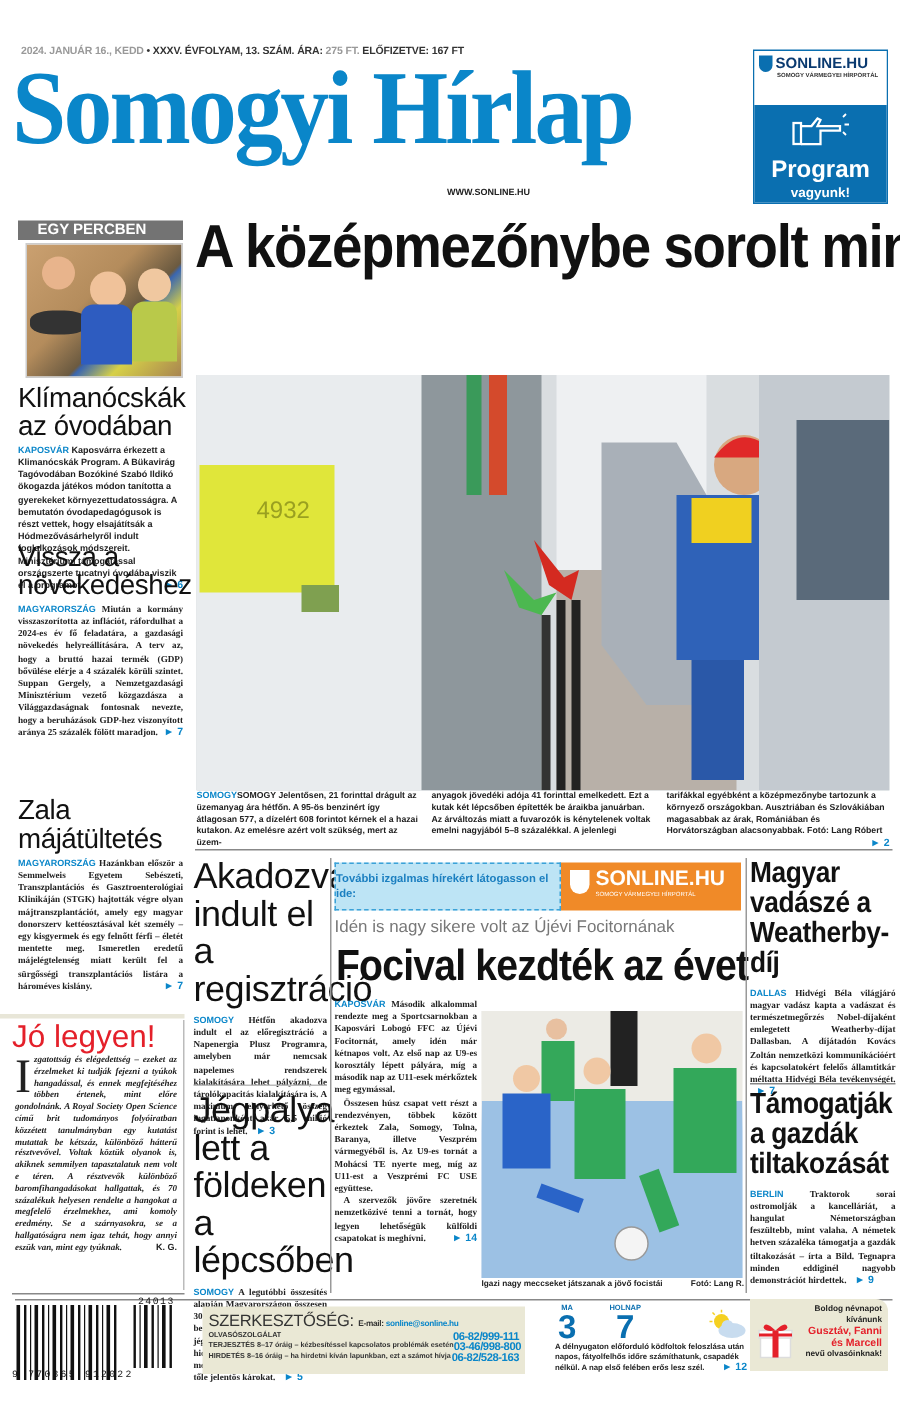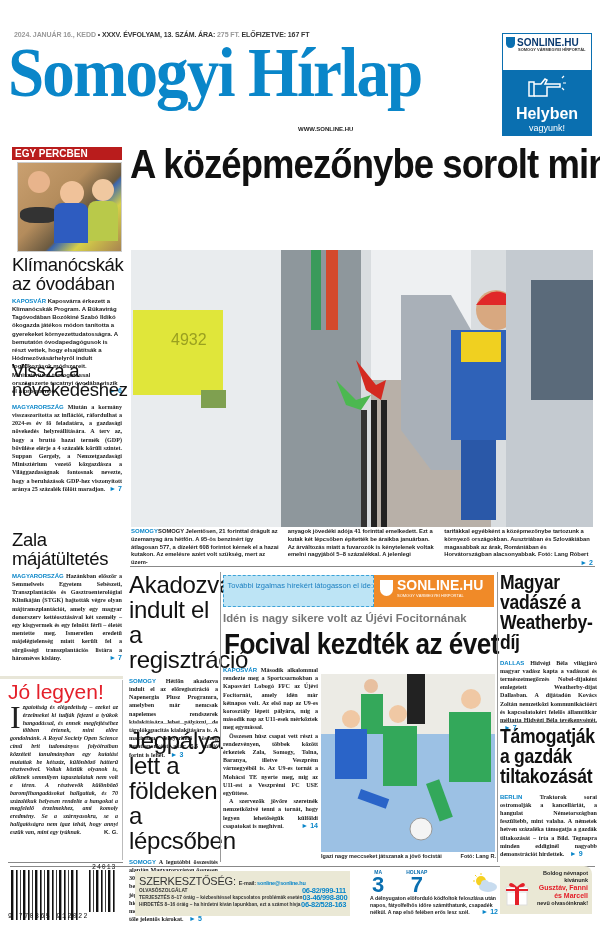--- a/index.html
+++ b/index.html
@@ -12,22 +12,22 @@
 .website{left:298px;top:126px;font-size:6px;font-weight:bold;color:#222}
 .promo-box{left:502px;top:33px;width:90px;height:103px;border:1.5px solid #0a6fb0;background:#fff}
 .promo-top{height:36px;background:#fff;padding:3px 3px 0 3px;position:relative}
 .promo-logo{display:flex;align-items:center;gap:2px}
 .shield{width:9px;height:11px;background:#0a6fb0;border-radius:0 0 5px 5px}
 .promo-logo span{font-size:10px;font-weight:bold;color:#0a3a70}
 .promo-sub{font-size:4px;color:#333;font-weight:bold;margin-left:12px;line-height:1.1}
 .promo-bottom{height:65px;background:#0a6fb0;color:#fff;text-align:center;position:relative}
 .hand{position:absolute;left:24px;top:5px;width:40px;height:24px}
 .helyben{position:absolute;left:0;right:0;top:35px;font-size:16px;font-weight:bold}
-.vagyunk{position:absolute;left:0;right:0;top:53px;font-size:9px;font-weight:normal}
-.tag-red{left:12px;top:147px;width:110px;height:13px;background:#b91c1c;color:#fff;font-size:10px;font-weight:bold;padding-left:3px;line-height:13px}
+.vagyunk{position:absolute;left:0;right:0;top:53px;font-size:9px;font-weight:bold}
+.tag-red{left:12px;top:147px;width:110px;height:13px;background:#737373;color:#fff;font-size:10px;font-weight:bold;padding-left:13px;line-height:13px}
 .kids-photo{left:17px;top:162px;width:105px;height:90px;background:linear-gradient(135deg,#caa070 0%,#b48c5c 40%,#6b5a40 60%,#3a66b0 62%,#d6d048 75%,#a88450 100%);border:1px solid #ccc;overflow:hidden}
 .kids-photo .k1{position:absolute;left:10px;top:8px;width:22px;height:22px;border-radius:50%;background:#e8b48c}
 .kids-photo .k2{position:absolute;left:42px;top:18px;width:24px;height:24px;border-radius:50%;background:#f0c29a}
 .kids-photo .k3{position:absolute;left:74px;top:16px;width:22px;height:22px;border-radius:50%;background:#f0c8a0}
 .kids-photo .b2{position:absolute;left:36px;top:40px;width:34px;height:40px;background:#2e5cc0;border-radius:8px 8px 0 0}
 .kids-photo .b3{position:absolute;left:70px;top:38px;width:30px;height:40px;background:#b9c94a;border-radius:8px 8px 0 0}
 .kids-photo .toy{position:absolute;left:2px;top:44px;width:38px;height:16px;background:#333;border-radius:40%}
 .h-left{font-size:18.5px;line-height:1.02;color:#111;letter-spacing:-0.3px}
 .body-small{font-family:"Liberation Serif",serif;font-size:6.1px;line-height:8.2px;color:#222;text-align:justify;font-weight:bold}
 .body-sans{font-family:"Liberation Sans",sans-serif;font-size:6px;line-height:8.2px;color:#222;font-weight:bold}
@@ -44,26 +44,26 @@
 .caption3 div{font-size:5.8px;line-height:7.8px;font-weight:bold;color:#222}
 
 .jo-box{left:0;top:680px;width:123px;height:180px;border-right:1px solid #bbb}
 .jo-title{font-size:21px;color:#e4202a;line-height:1;padding-left:8px;padding-top:1px}
 .jo-text{font-family:"Liberation Serif",serif;font-style:italic;font-weight:bold;font-size:6px;line-height:7.8px;padding:2px 4px 0 10px;color:#222;text-align:justify}
 .dropcap{float:left;font-family:"Liberation Serif",serif;font-size:32px;line-height:26px;margin-right:2px;font-style:normal;font-weight:normal;color:#222}
 
 .mid1{left:129px;top:573px;width:89px}
 .h-mid{font-size:24px;line-height:1.04;color:#111;letter-spacing:-0.3px}
 .banner{left:223px;top:575px;width:271px;height:32px;display:flex}
-.banner-l{flex:1;background:#bde4f5;border:1px dashed #3ba2d8;color:#1b7fc0;font-size:7.5px;font-weight:normal;text-align:right;padding-top:5px;line-height:10px}
+.banner-l{flex:1;background:#bde4f5;border:1px dashed #3ba2d8;color:#1b7fc0;font-size:7.5px;font-weight:bold;text-align:left;padding-top:5px;line-height:10px}
 .banner-r{width:120px;background:#f08a28;color:#fff;padding:3px 0 0 6px;display:flex;gap:4px}
 .banner-r .shield2{width:13px;height:16px;background:#fff;border-radius:0 0 7px 7px;margin-top:2px}
 .banner-r .bt{font-size:14px;font-weight:bold;line-height:15px}
 .banner-r .bs{font-size:4px;line-height:5px}
-.subhead{left:223px;top:612px;font-size:11.3px;font-weight:bold;color:#777;white-space:nowrap}
+.subhead{left:223px;top:612px;font-size:11.3px;font-weight:normal;color:#777;white-space:nowrap}
 .focival{left:224px;top:628px;font-size:29px;font-weight:bold;color:#111;letter-spacing:-0.6px;white-space:nowrap;transform:scaleX(0.9);transform-origin:left top}
 .mid2{left:223px;top:666px;width:95px}
 .foci-photo{left:321px;top:674px;width:174px;height:178px;background:linear-gradient(180deg,#e6e6e2 0%,#f0eee8 35%,#a8c8e8 45%,#9bbfe2 100%);overflow:hidden}
 .foci-caption{left:321px;top:853px;width:175px;font-size:5.5px;font-weight:bold;color:#222;display:flex;justify-content:space-between}
 
 .right1{left:500px;top:573px;width:97px}
 .h-right{font-size:19.5px;font-weight:bold;line-height:1.02;color:#111;letter-spacing:-0.3px;transform:scaleX(0.9);transform-origin:left top;white-space:nowrap}
 
 .footer-line{left:10px;top:866px;width:585px;height:1px;background:#888}
 .barcode{left:10px;top:870px;width:68px;height:50px}
@@ -101,21 +101,21 @@
         <span>SONLINE.HU</span>
       </div>
     <div class="promo-sub">SOMOGY VÁRMEGYEI HÍRPORTÁL</div>
   </div>
   <div class="promo-bottom">
     <svg class="hand" viewBox="0 0 40 24">
         <rect x="2" y="7" width="5" height="14" fill="none" stroke="#fff" stroke-width="1.5"></rect>
         <path d="M7 9 L14 9 L18 4 L20 5 L18 9 L33 9 L33 12 L20 12 L20 21 L7 21" fill="none" stroke="#fff" stroke-width="1.5"></path>
         <path d="M35 3 L37 1 M36 8 L39 8 M35 13 L37 15" stroke="#fff" stroke-width="1.2"></path>
       </svg>
-    <div class="helyben">Helyben</div>
+    <div class="helyben">Program</div>
     <div class="vagyunk">vagyunk!</div>
   </div>
 </div>
 
 <div class="abs tag-red">EGY PERCBEN</div>
 <div class="abs kids-photo">
     <div class="toy"></div>
     <div class="k1"></div>
     <div class="k2"></div>
     <div class="k3"></div>

